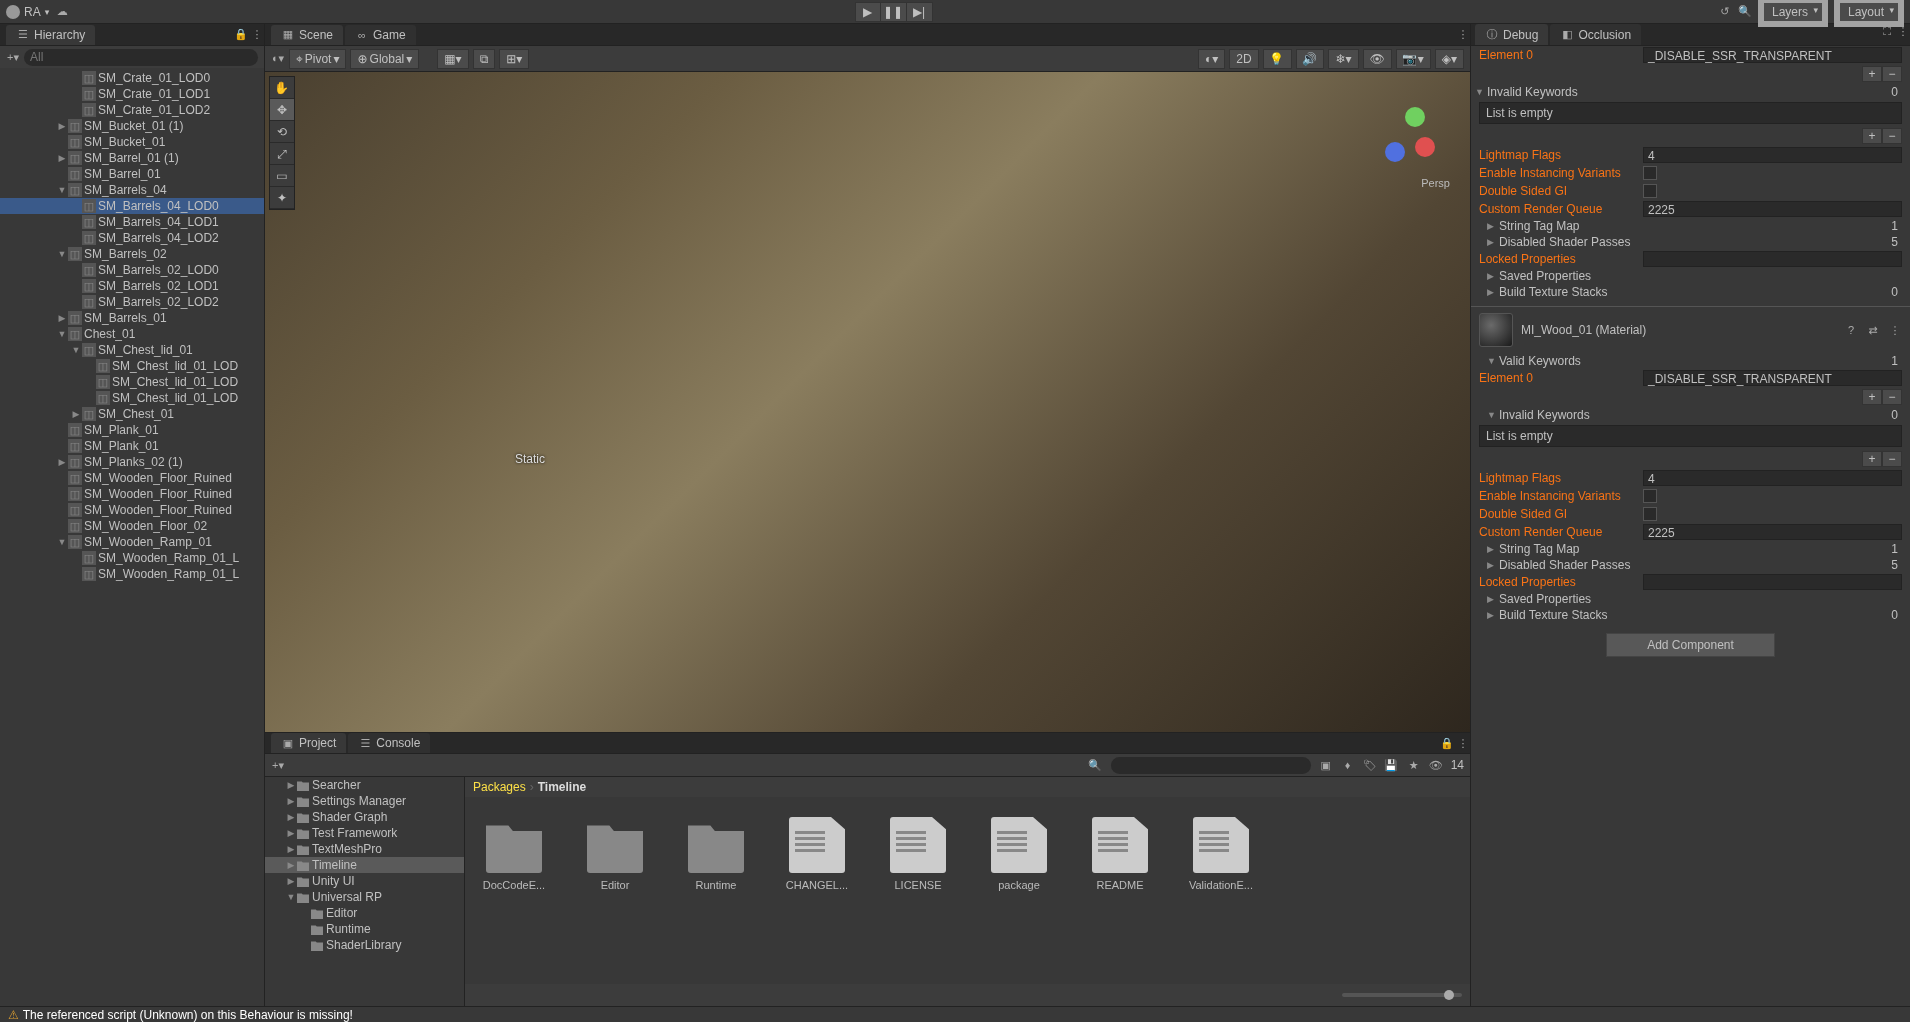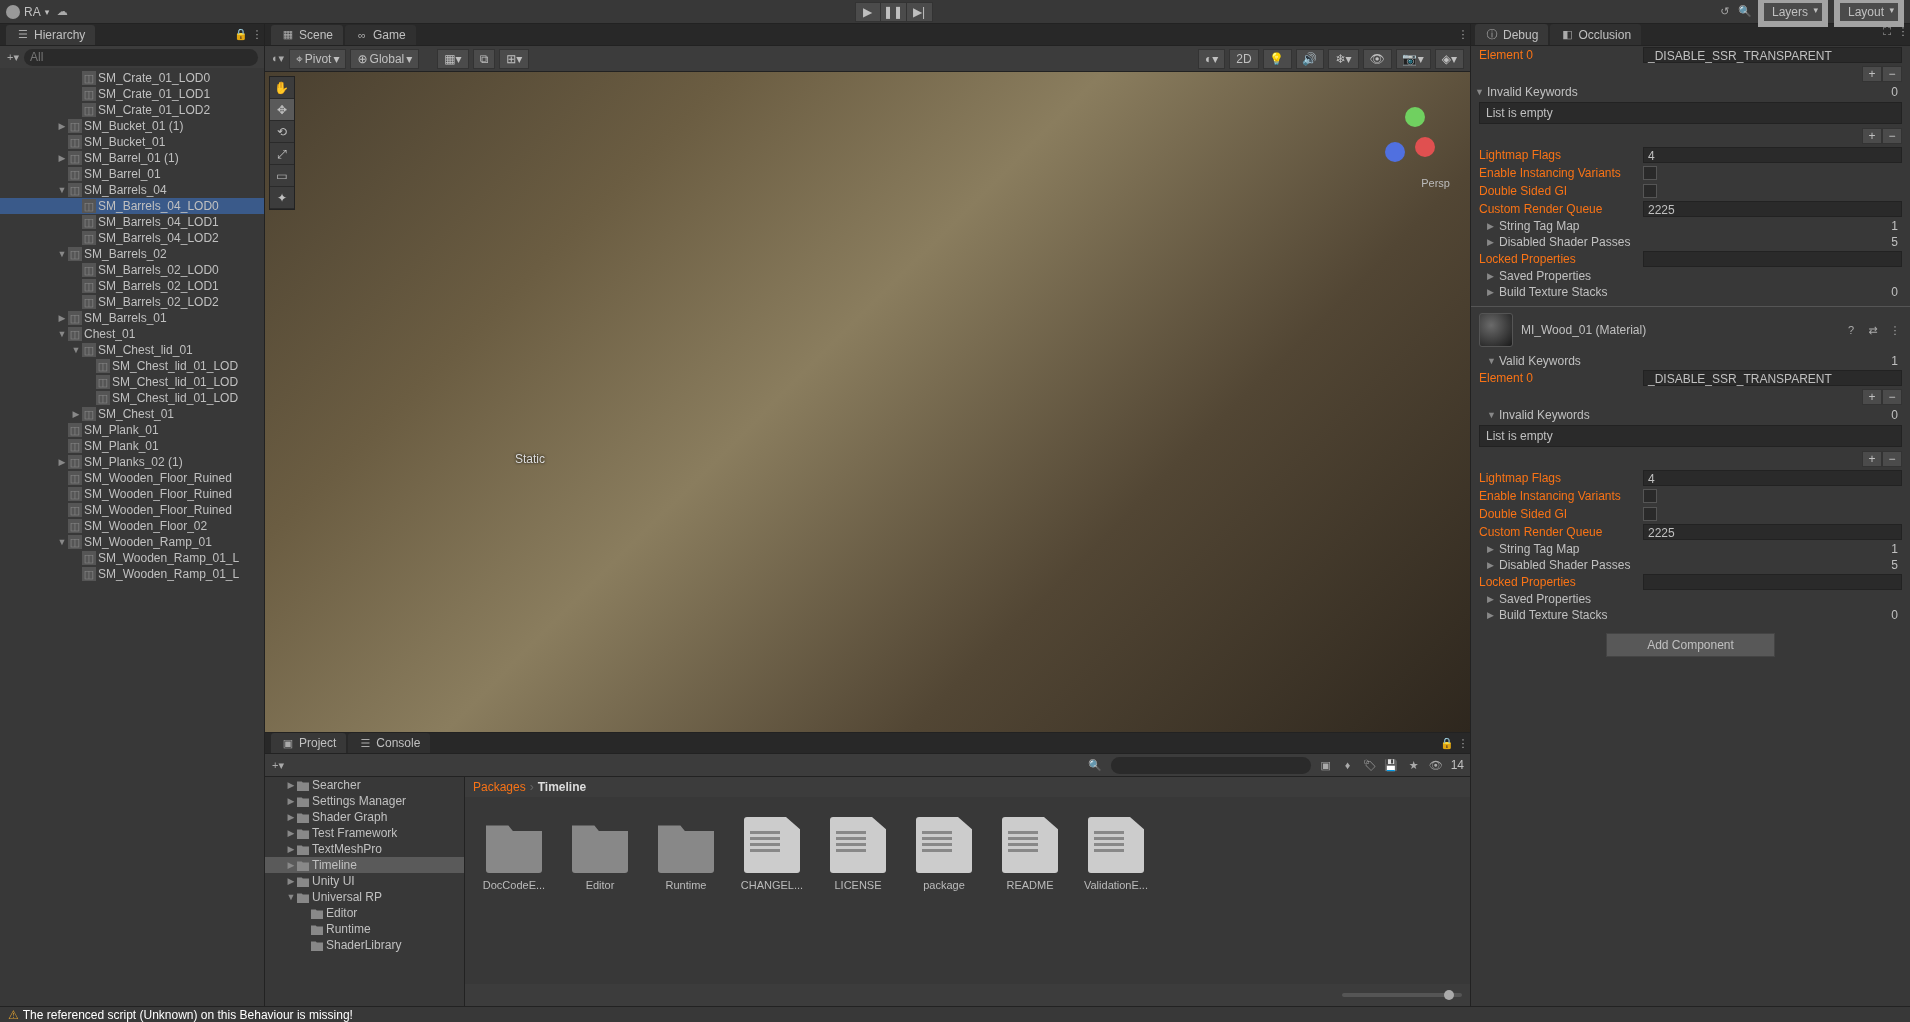--- a/index.html
+++ b/index.html
@@ -41,23 +41,23 @@
 .gizmo .axis { position:absolute; width:20px; height:20px; border-radius:50%; }
 .gizmo .ax-x { background:#e05050; left:35px; top:35px; }
 .gizmo .ax-y { background:#70d060; left:25px; top:5px; }
 .gizmo .ax-z { background:#5070e0; left:5px; top:40px; }
 .persp { position:absolute; right:20px; top:105px; font-size:11px; color:#bbb; }
 
 .proj-area { height:230px; display:flex; border-top:1px solid #222; }
 .proj-left { width:200px; background:#383838; overflow:auto; border-right:1px solid #222; }
 .proj-right { flex:1; background:#383838; display:flex; flex-direction:column; }
 .breadcrumb { height:20px; background:#3c3c3c; display:flex; align-items:center; padding:0 8px; gap:4px; }
-.bc-item { color:#f97316; cursor:pointer; }
+.bc-item { color:#fde047; cursor:pointer; }
 .bc-sep { color:#666; }
-.proj-grid { flex:1; display:flex; gap:16px; padding:20px 14px; align-items:flex-start; }
+.proj-grid { flex:1; display:flex; gap:31px; padding:20px 14px; align-items:flex-start; }
 .grid-item { width:70px; text-align:center; cursor:pointer; }
 .grid-icon { width:56px; height:56px; margin:0 auto 6px; background:#888; border-radius:3px; }
 .grid-icon.folder { clip-path: polygon(0 15%,40% 15%,48% 25%,100% 25%,100% 100%,0 100%); }
 .grid-icon.file { background:#ccc; position:relative; clip-path:polygon(0 0,75% 0,100% 22%,100% 100%,0 100%); }
 .grid-icon.file::after { content:""; position:absolute; left:6px; top:14px; width:30px; height:3px; background:#888; box-shadow:0 6px 0 #888,0 12px 0 #888,0 18px 0 #888; }
 .grid-label { font-size:11px; color:#bbb; overflow:hidden; text-overflow:ellipsis; white-space:nowrap; }
 .proj-tools { height:22px; background:#3c3c3c; display:flex; align-items:center; padding:0 6px; gap:8px; }
 .proj-tools .search-inp { flex:1; max-width:200px; }
 .slider-track { width:120px; height:4px; background:#555; border-radius:2px; position:relative; }
 .slider-thumb { position:absolute; right:8px; top:-3px; width:10px; height:10px; background:#aaa; border-radius:50%; }

